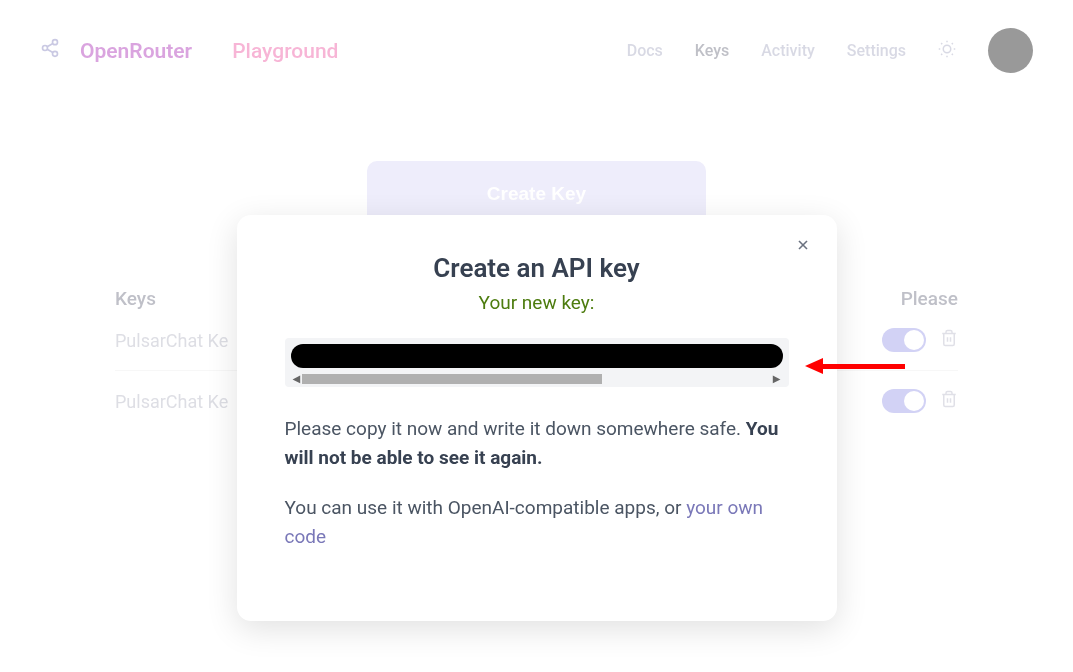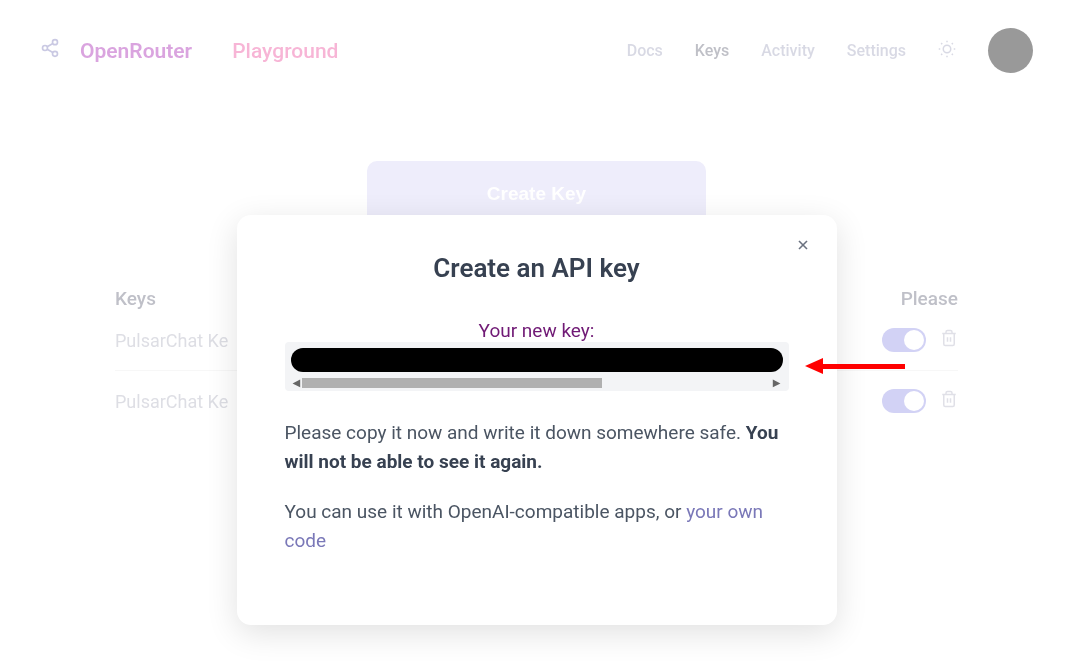--- a/index.html
+++ b/index.html
@@ -161,26 +161,27 @@
       color: #6b7280;
       font-size: 18px;
       cursor: pointer;
       line-height: 1;
     }
     .modal-title {
       text-align: center;
       color: #374151;
       font-size: 26px;
       font-weight: 600;
-      margin-bottom: 36px;
+      margin-bottom: 8px;
     }
     .modal-subtitle {
       text-align: center;
-      color: #701a75;
+      color: #4d7c0f;
       font-size: 19px;
+      margin-bottom: 24px;
     }
     .key-display-container {
       background: #f3f4f6;
       border-radius: 4px;
       padding: 6px 6px 0 6px;
       margin-bottom: 28px;
     }
     .key-value {
       background: #000;
       height: 24px;

